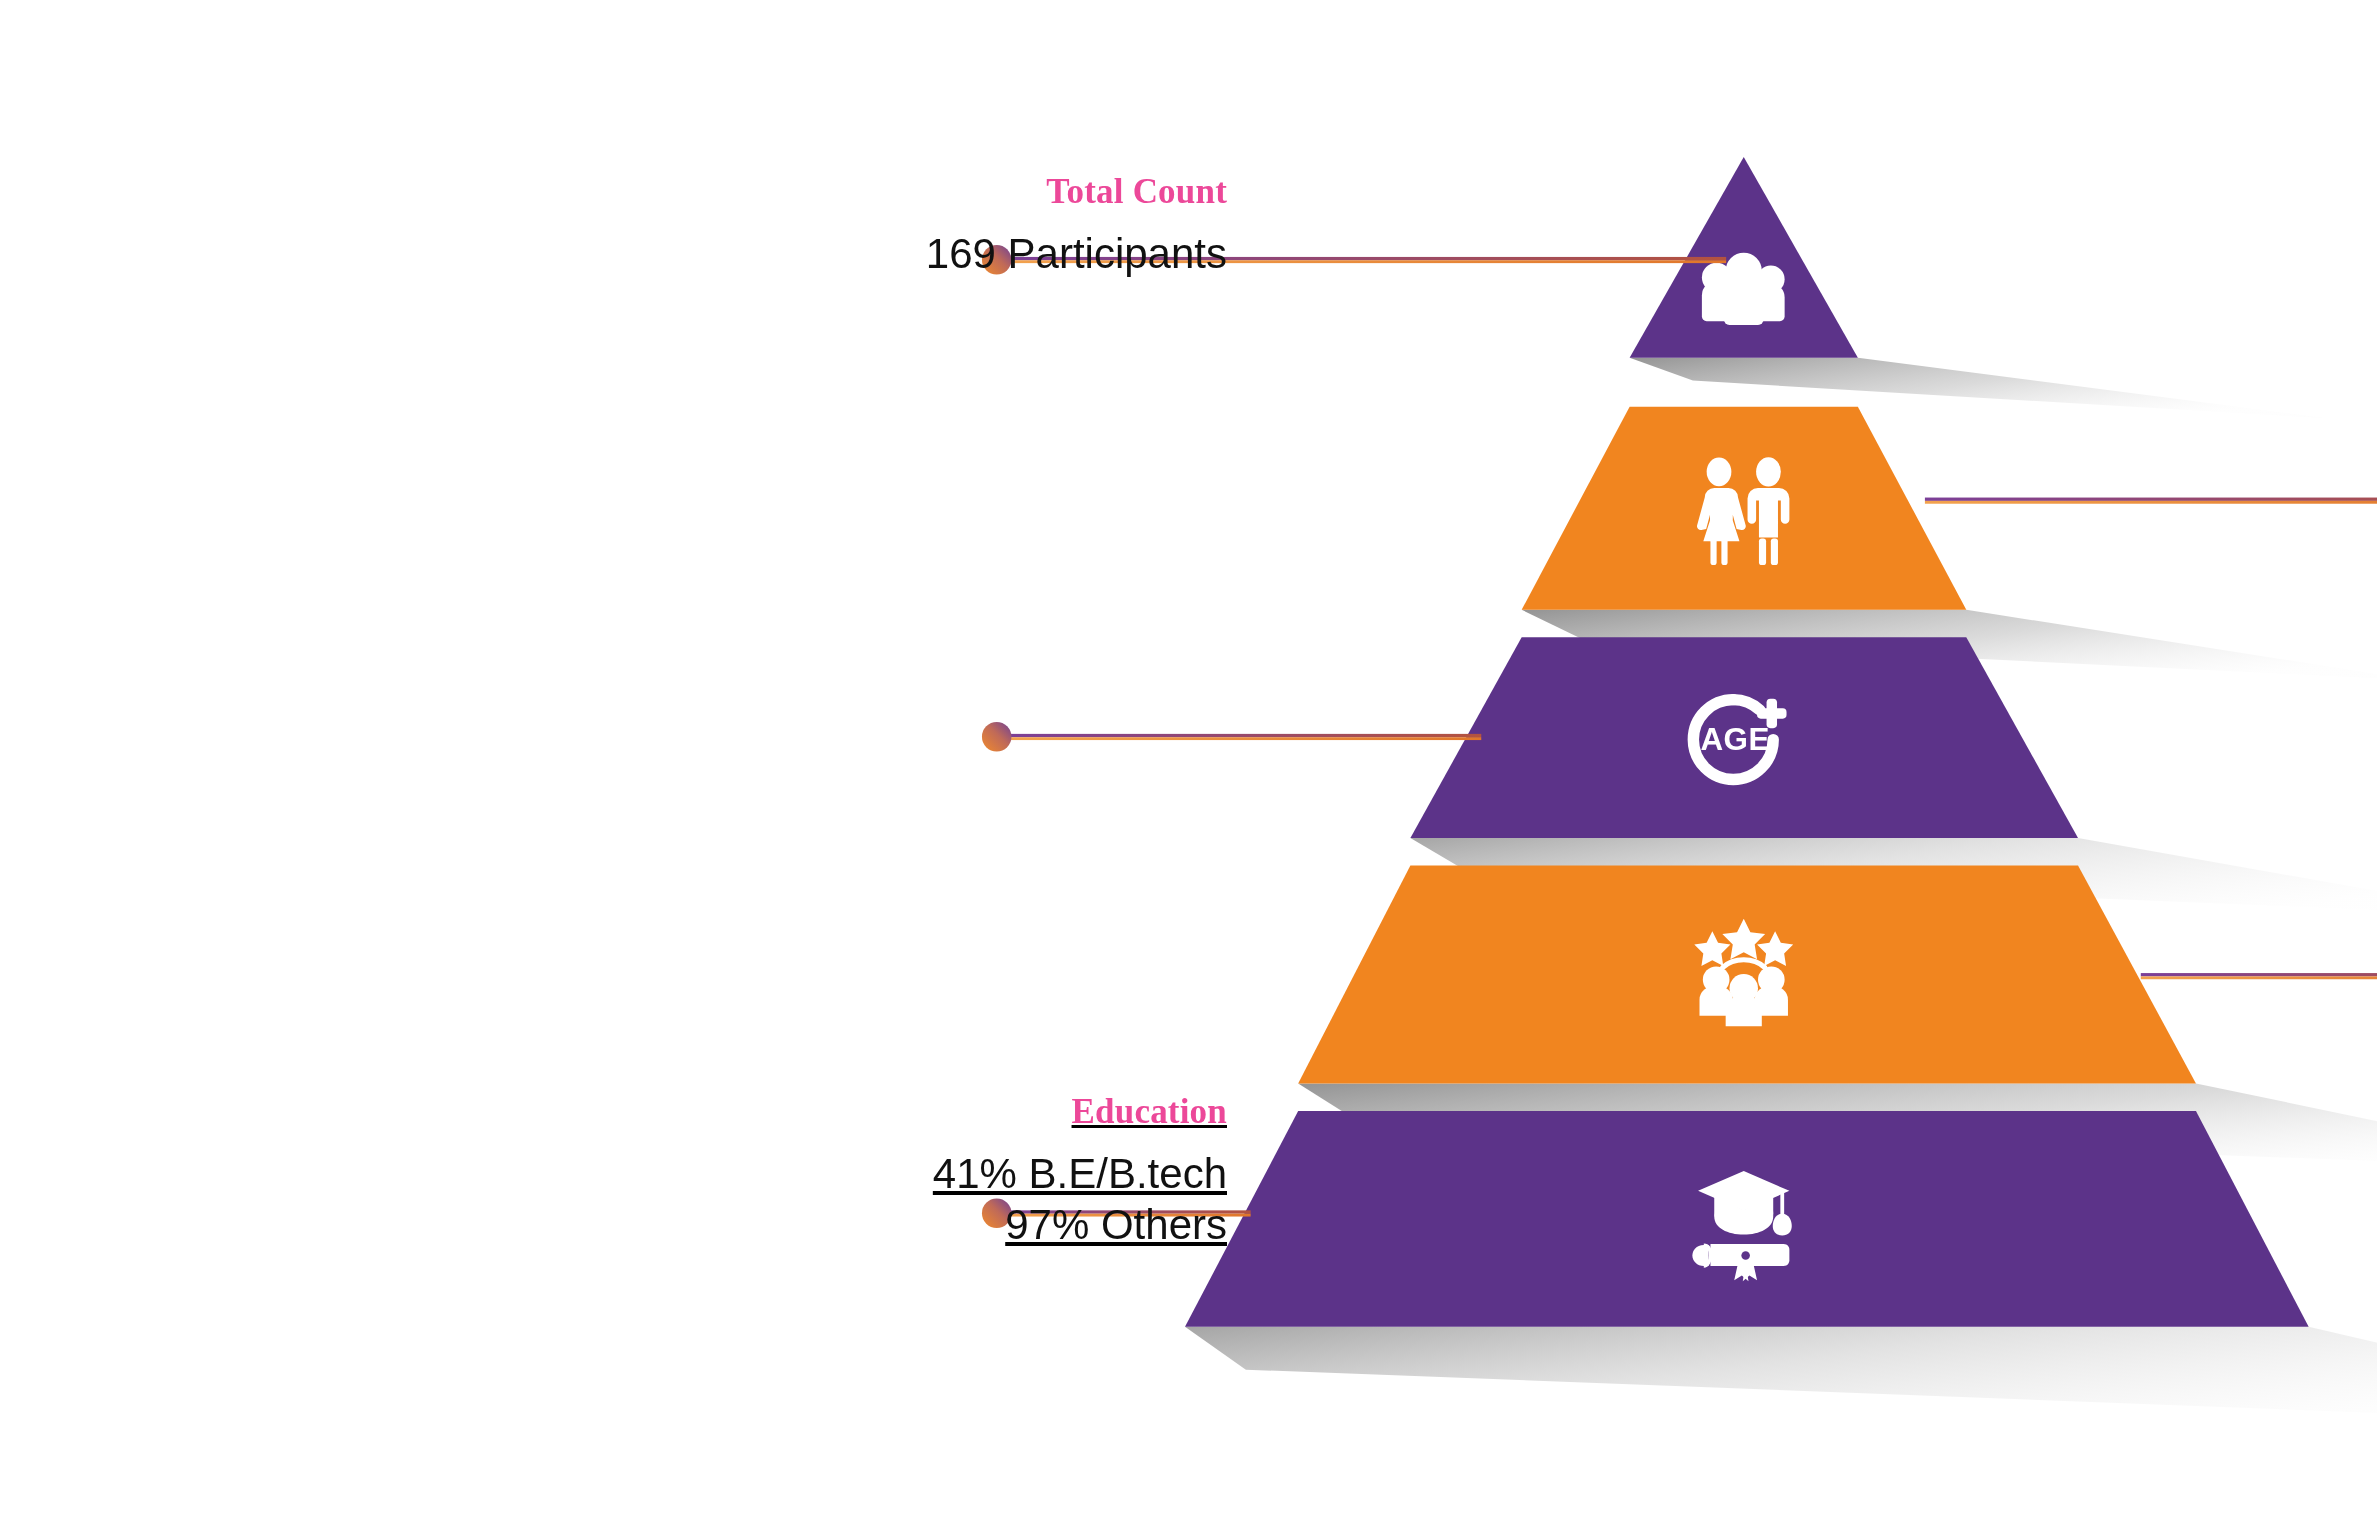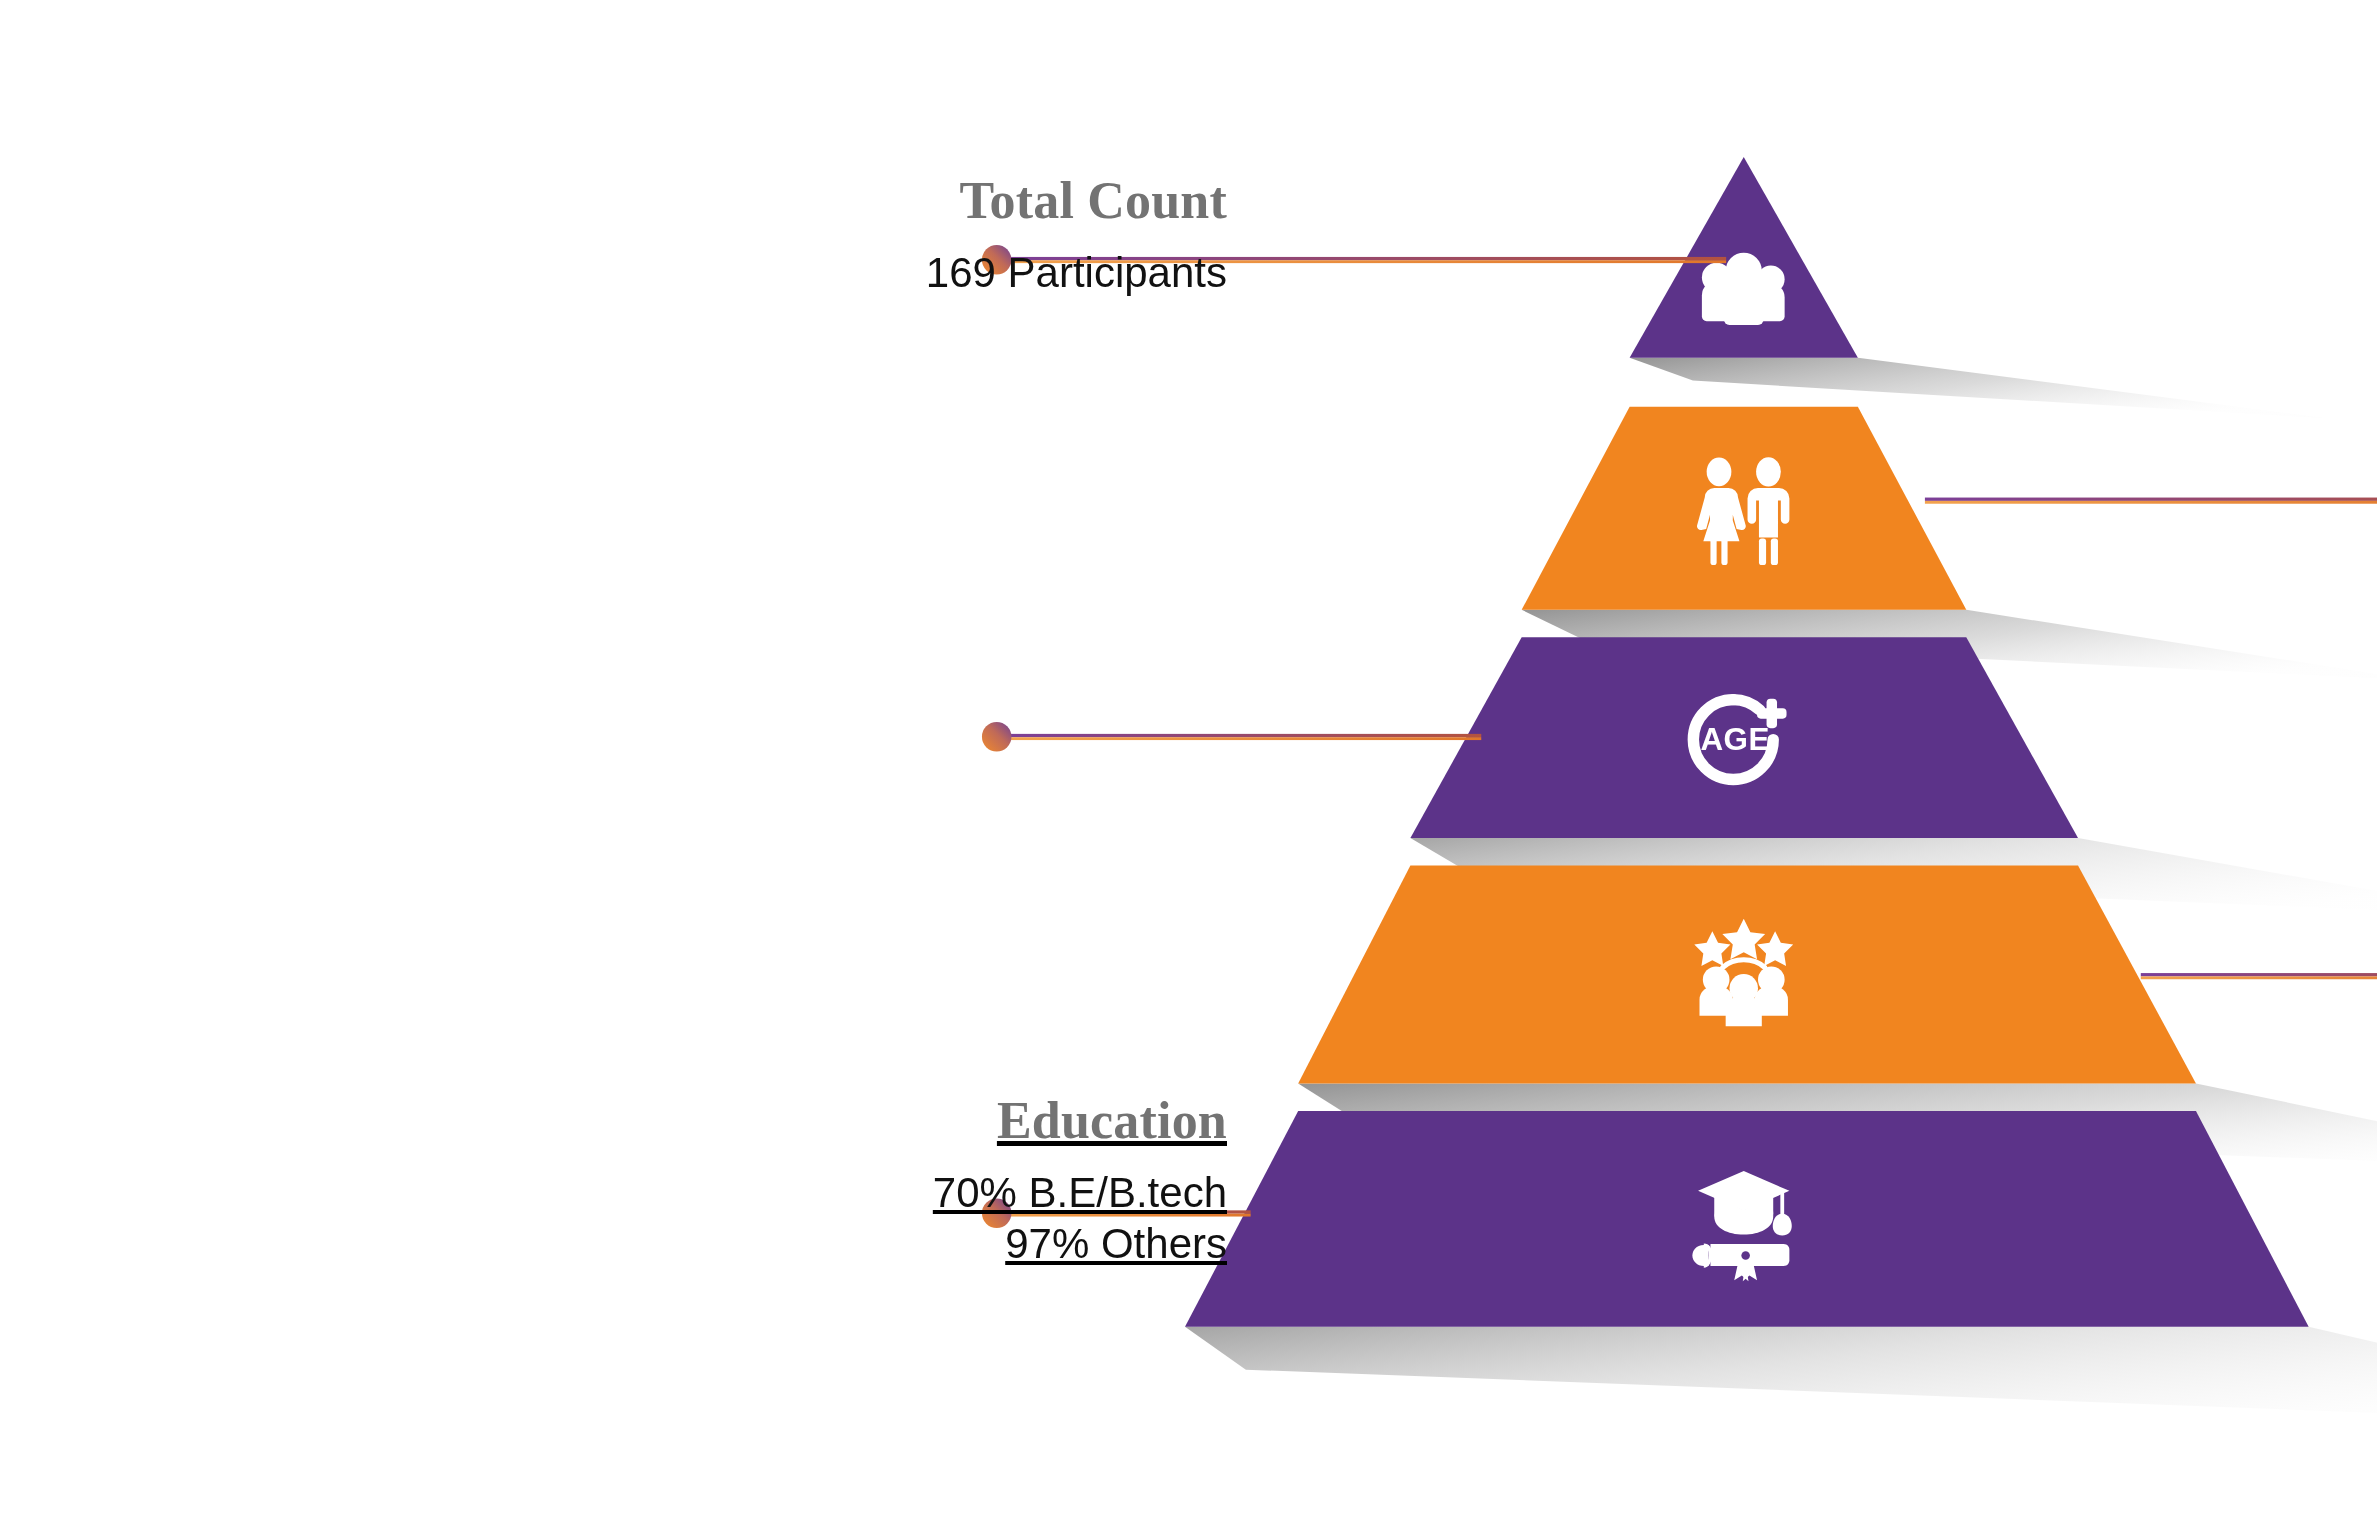--- a/index.html
+++ b/index.html
@@ -16,22 +16,22 @@
   
   #pyramid-svg { position:absolute; left:0; top:0; width:3652px; height:1541px; }
 
   
   .label-block { position: absolute; }
   .label-block.left  { text-align: right; }
 
   .label-title {
     font-family: "Liberation Serif", serif;
     font-weight: bold;
-    font-size: 52px;
-    color: #737373;
+    font-size: 35px;
+    color: #ec4899;
     letter-spacing: 0.2px;
     line-height: 1.12;
     white-space: nowrap;
   }
   .label-value {
     font-family: "Liberation Sans", sans-serif;
     font-weight: normal;
     font-size: 42px;
     color: #111111;
     line-height: 1.22;
@@ -220,19 +220,19 @@
     <div class="label-title">Total Count</div>
     <div class="label-value">
       <span class="vline">169 Participants</span>
     </div>
   </div>
 
 
   <div class="label-block left" id="lbl-education">
     <div class="label-title">Education</div>
     <div class="label-value">
-      <span class="vline">70% B.E/B.tech</span>
+      <span class="vline">41% B.E/B.tech</span>
       <span class="vline">97% Others</span>
     </div>
   </div>
 
 </div>
 
 
 </body></html>

